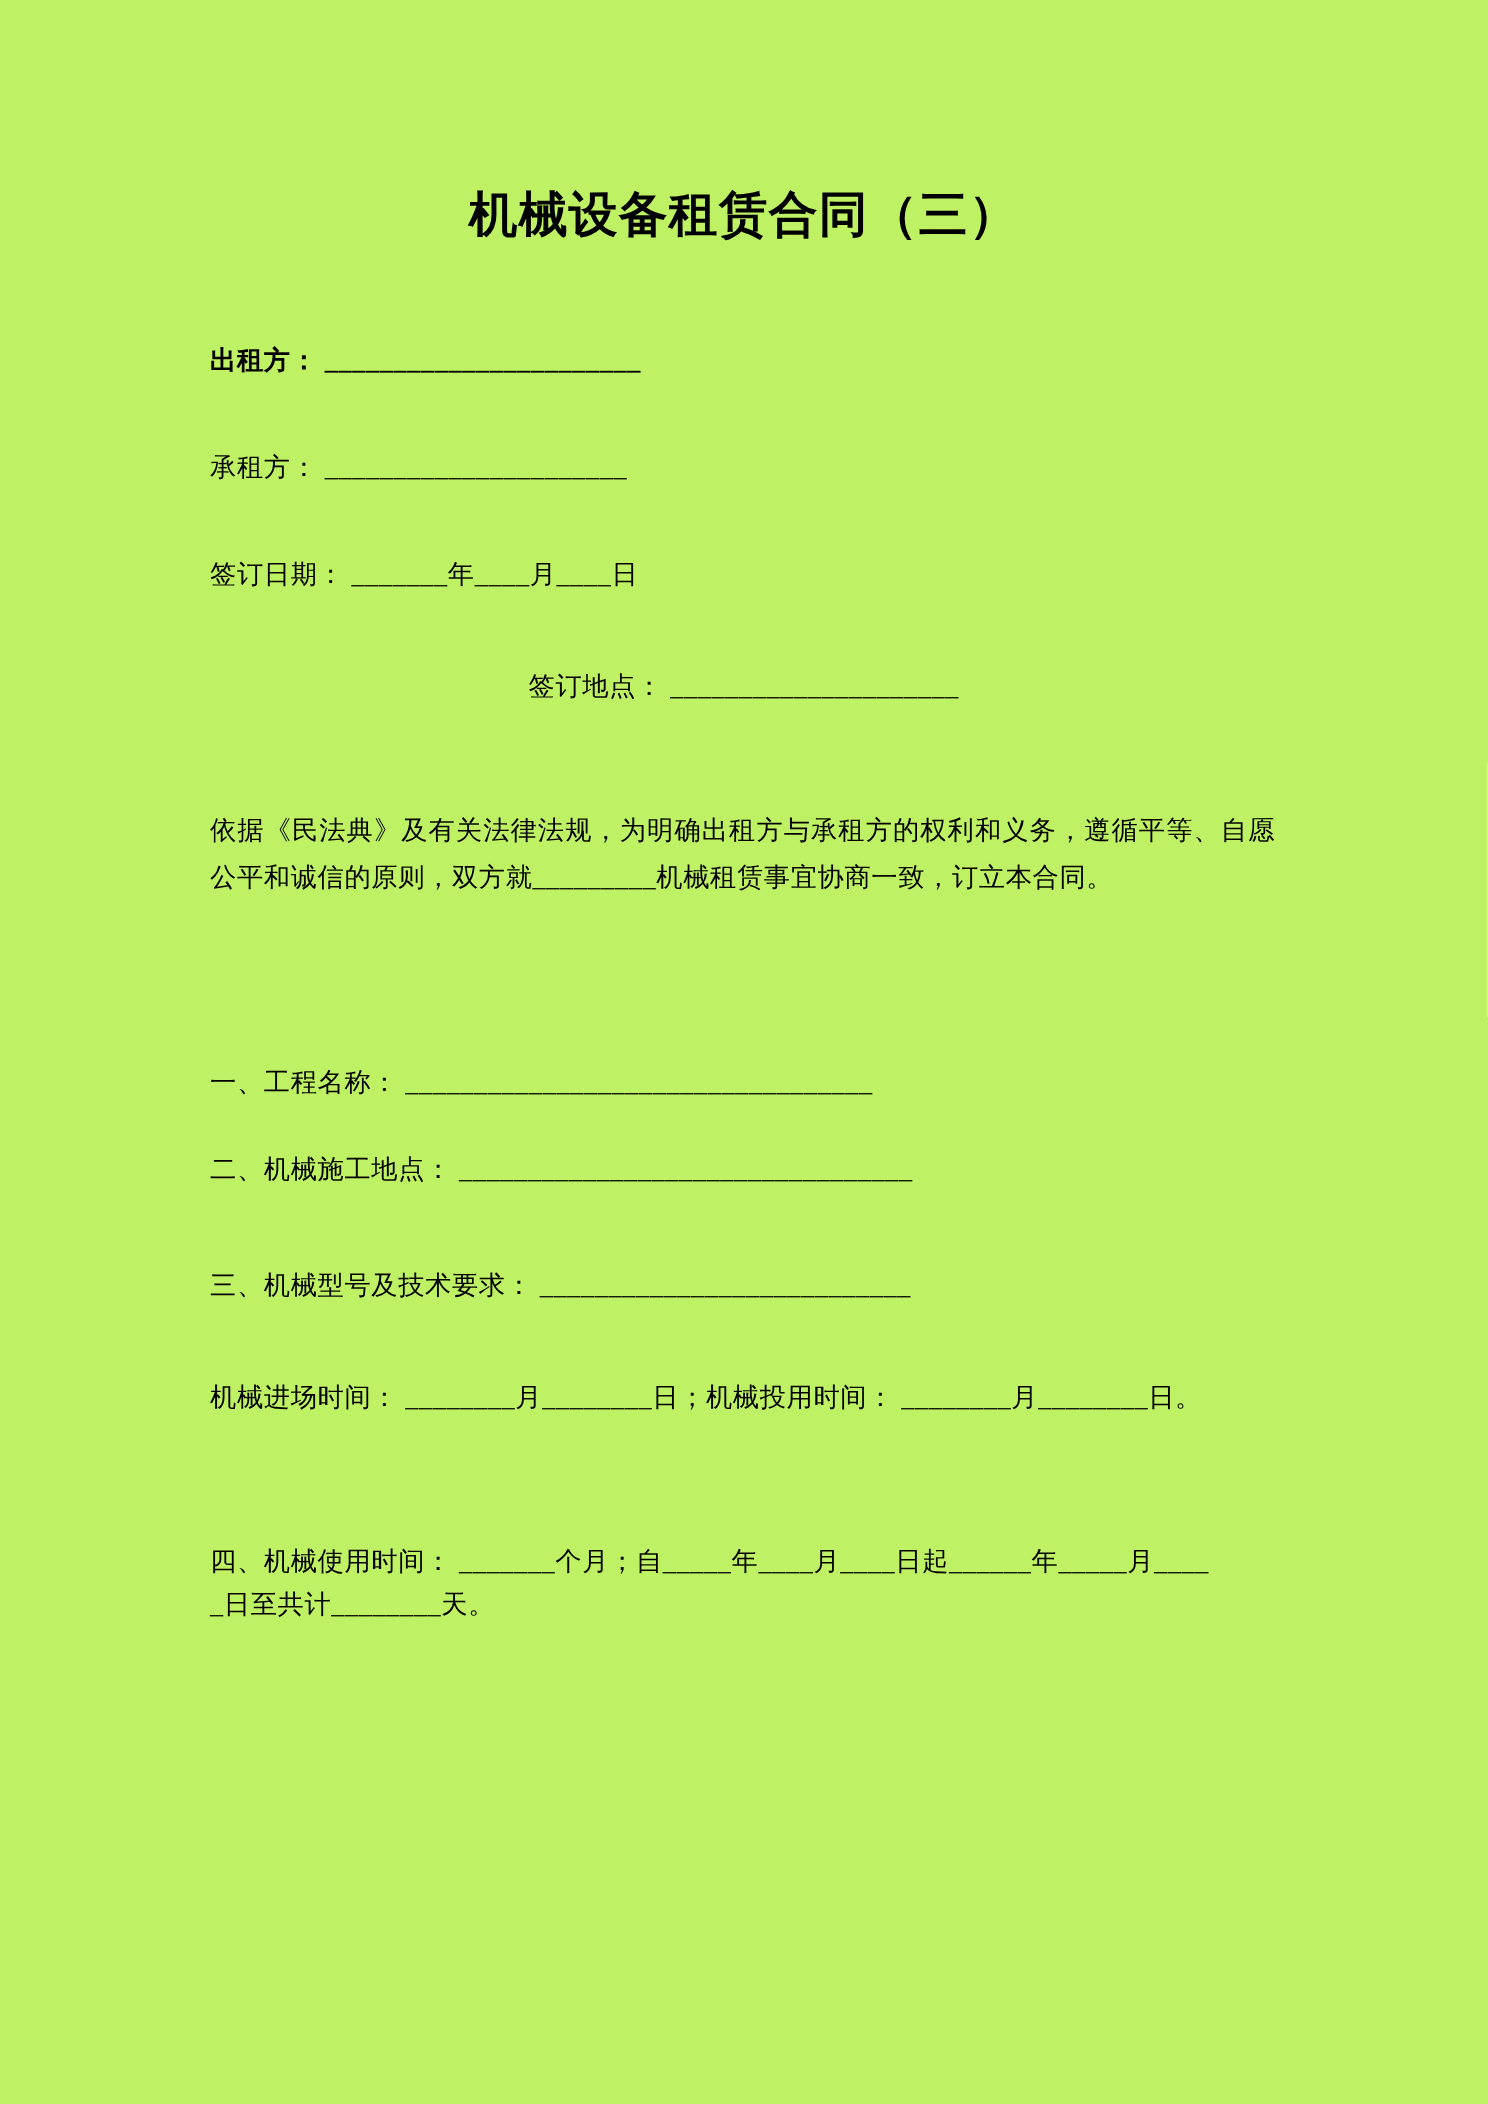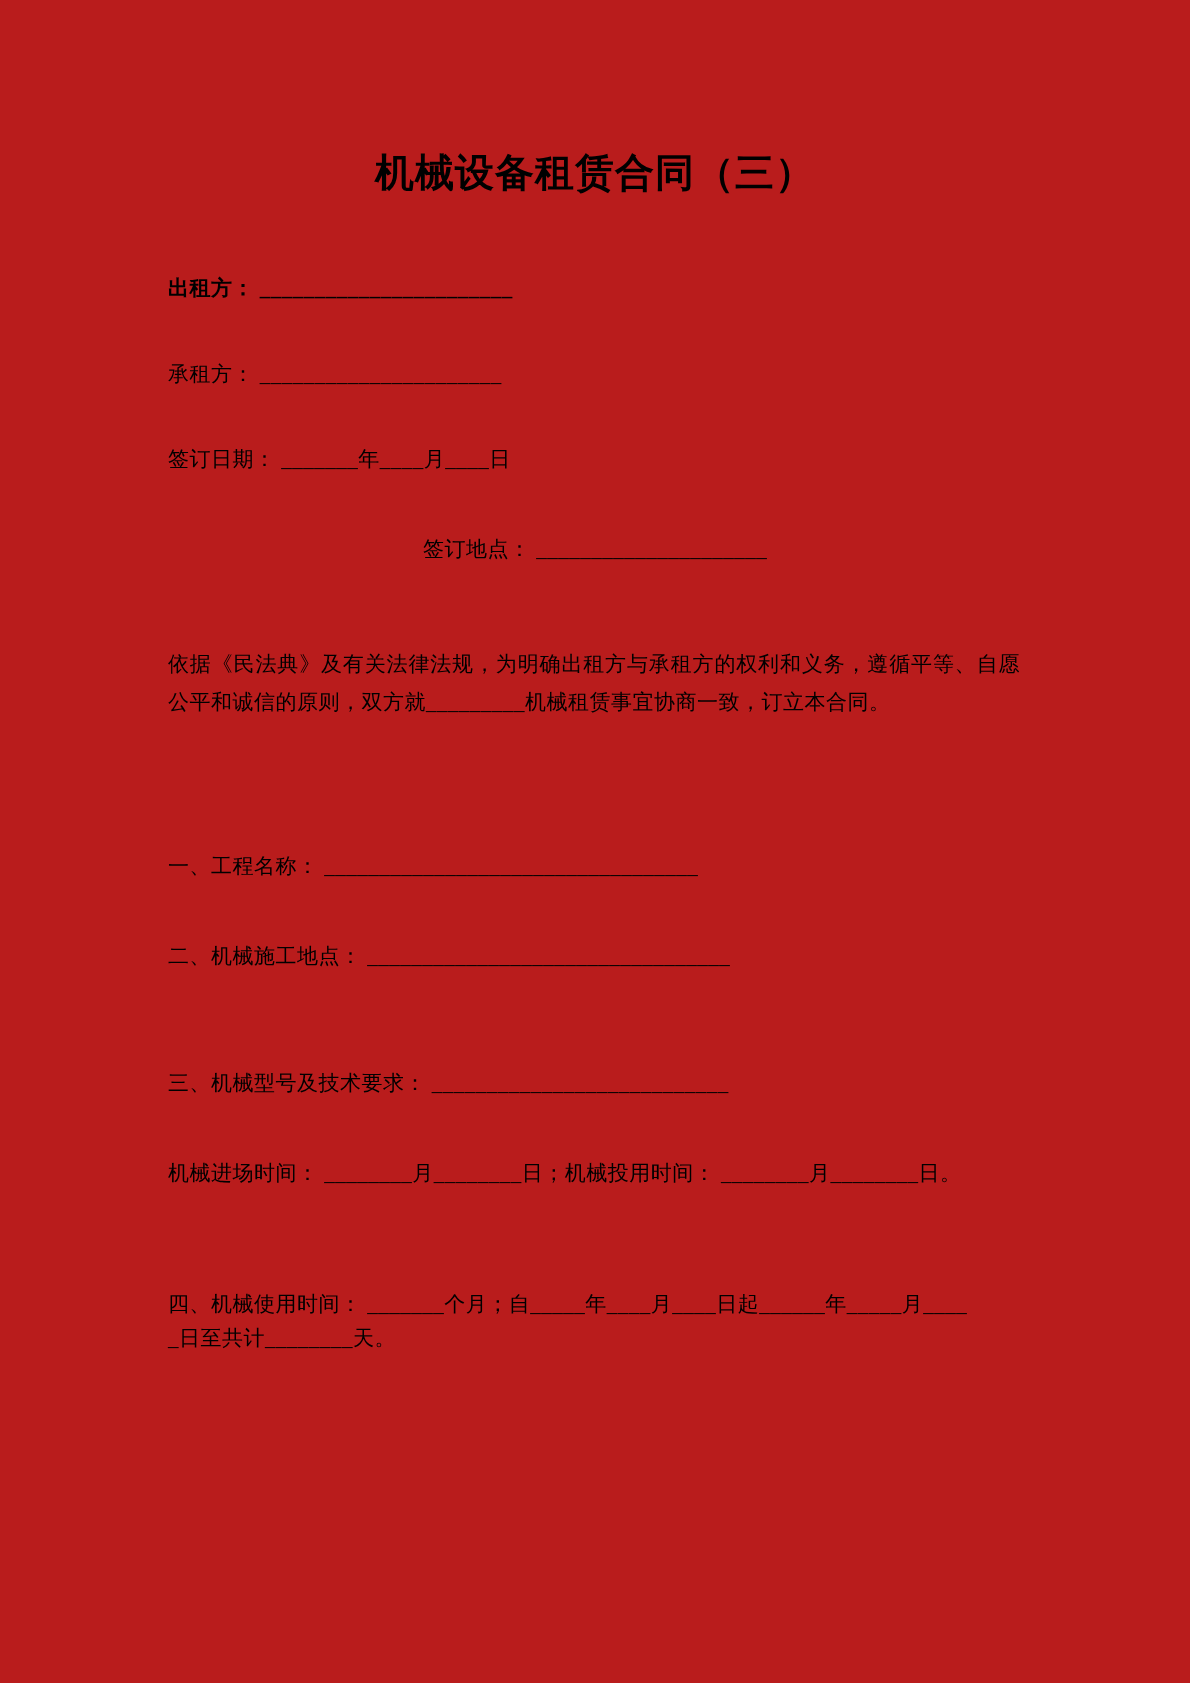--- a/index.html
+++ b/index.html
@@ -5,21 +5,21 @@
   html, body {
     margin: 0;
     padding: 0;
     background: #ffffff;
   }
   .page {
     position: relative;
     width: 1190px;
     height: 1683px;
     margin: 0 auto;
-    background: #b91c1c;
+    background: #bef264;
     box-sizing: border-box;
     padding: 148px 168px 0 168px;
     font-family: "Liberation Serif", "DejaVu Serif", serif;
     color: #000000;
     overflow: hidden;
   }
   .doc-title {
     margin: 0;
     font-size: 39px;
     line-height: 1.3;
@@ -41,22 +41,22 @@
   .intro {
     margin: 79px 0 0 0;
     font-size: 21px;
     line-height: 38px;
     letter-spacing: 0.5px;
     text-align: justify;
     width: 852px;
     white-space: normal;
   }
   .m-c1 { margin-top: 129px; }
-  .m-c2 { margin-top: 57px; }
-  .m-c3 { margin-top: 94px; }
+  .m-c2 { margin-top: 36px; }
+  .m-c3 { margin-top: 60px; }
   .m-c4 { margin-top: 97px; line-height: 34px; }
   .m-entry { margin-top: 57px; }
   .m-c5 { margin-top: 85px; }
 </style>
 </head>
 <body>
 
 <div class="page">
 
   <h1 class="doc-title">机械设备租赁合同（三）</h1>

